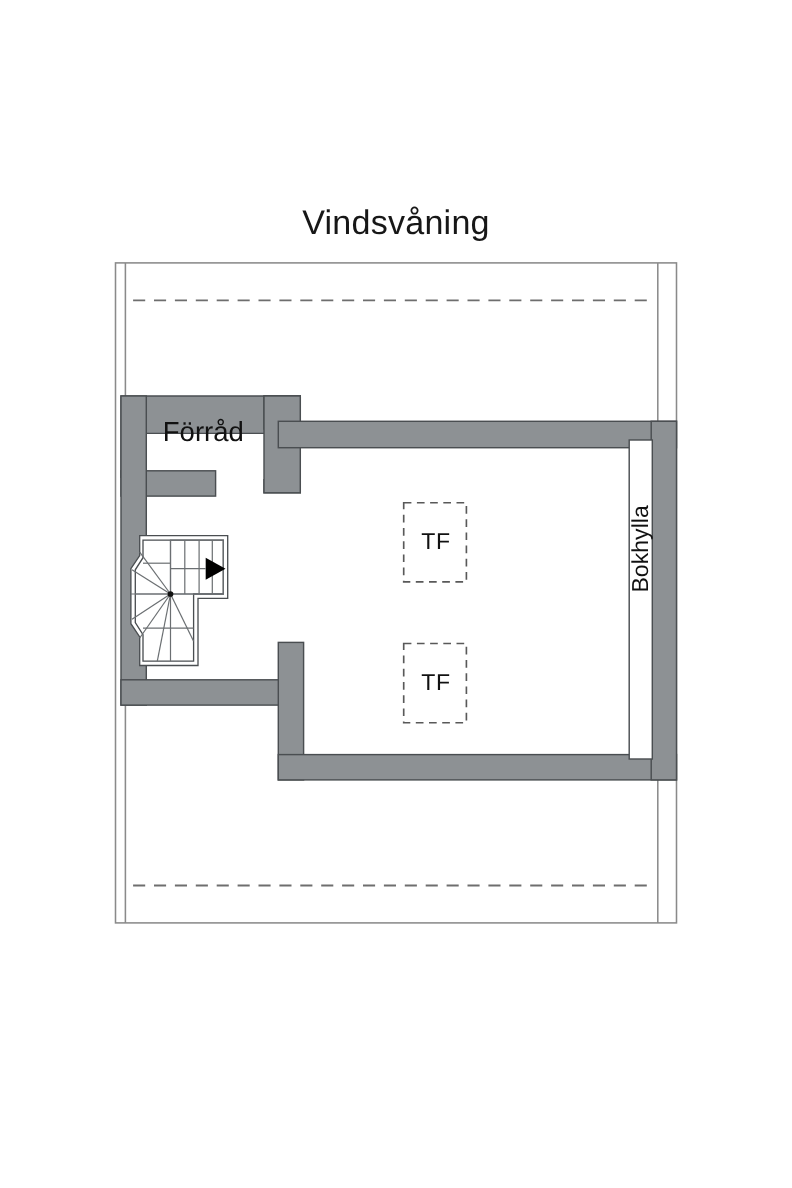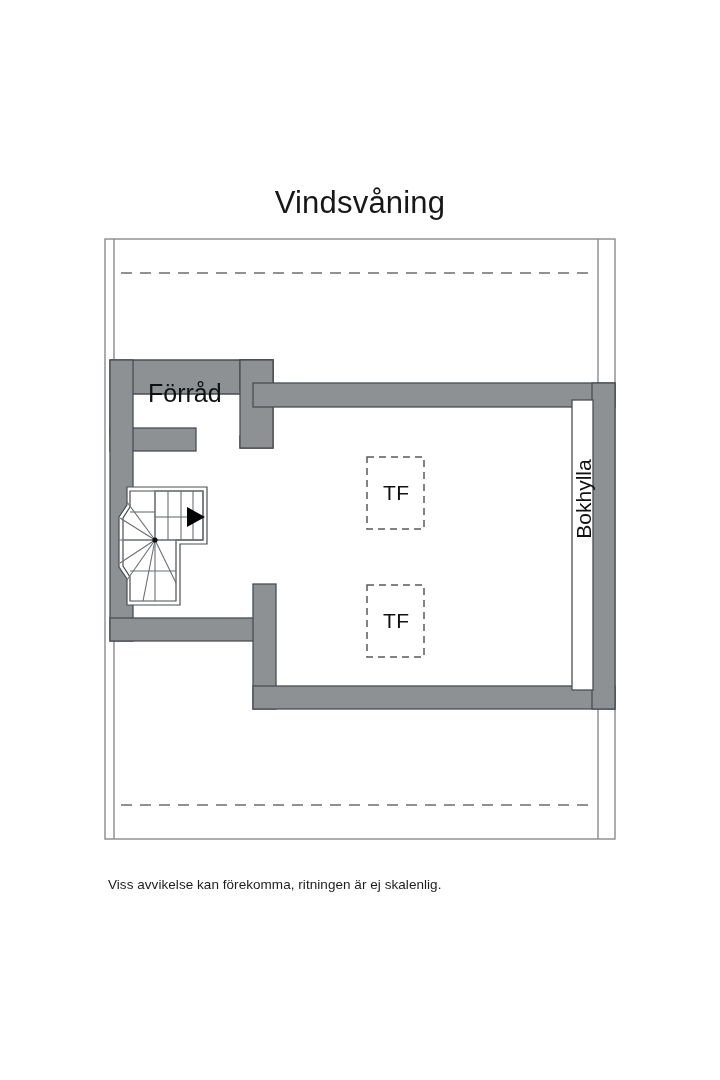--- a/index.html
+++ b/index.html
@@ -221,15 +221,14 @@
   <div class="plan-label" id="label-forrad">Förråd</div>
 
   <div class="plan-label" id="label-tf-1">TF</div>
 
   <div class="plan-label" id="label-tf-2">TF</div>
 
   <div class="plan-label" id="label-bokhylla">
       <span id="label-bokhylla-inner">Bokhylla</span>
     </div>
 
-  <div id="plan-footnote">Viss avvikelse kan förekomma, ritningen är ej skalenlig.</div>
 
 </div>
 
 </body></html>

